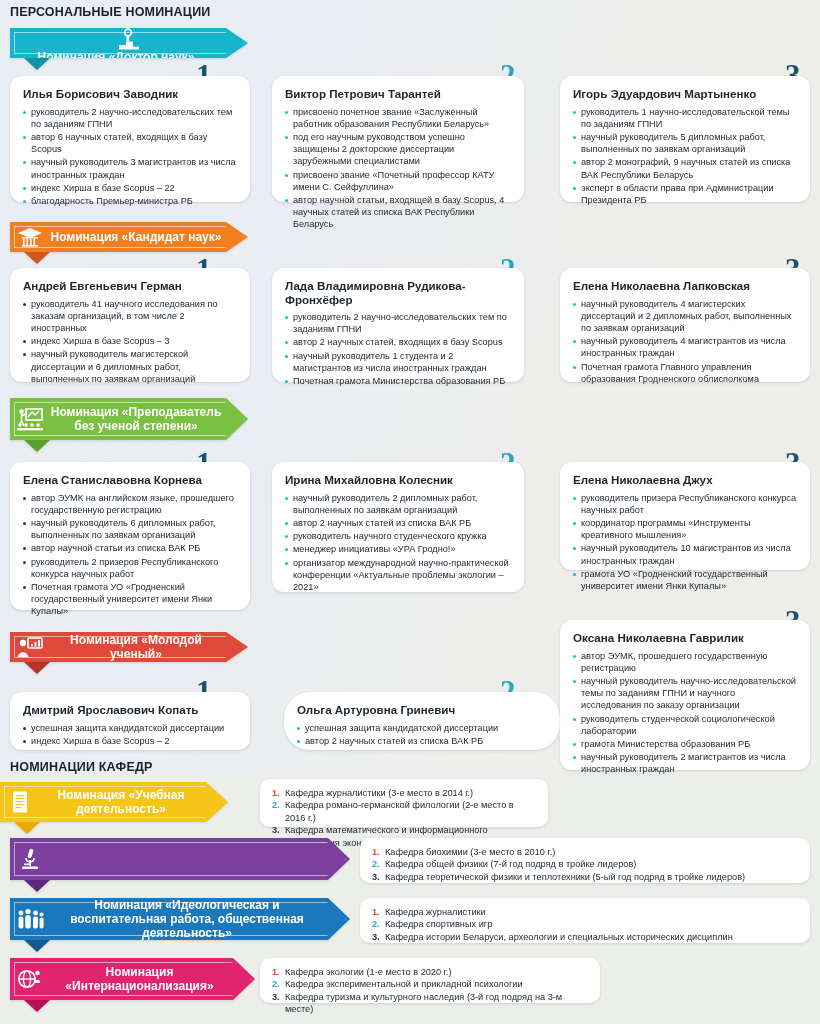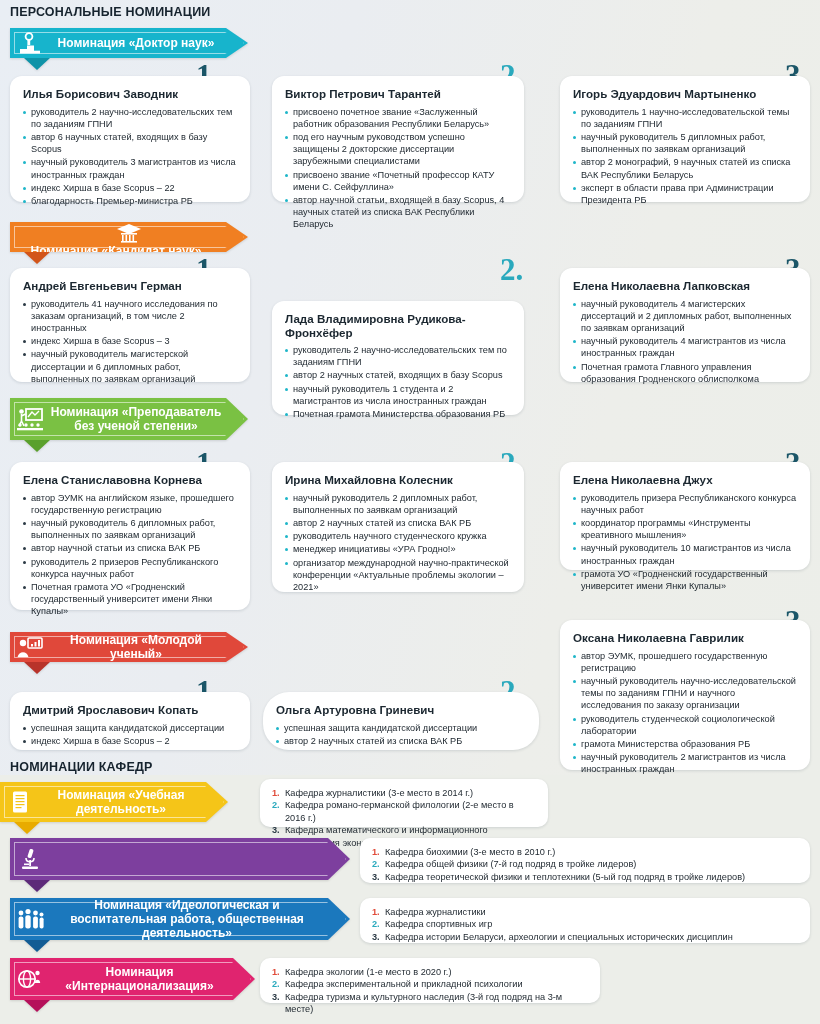--- a/index.html
+++ b/index.html
@@ -117,21 +117,21 @@
 </style>
 </head>
 <body>
 
 <div id="page">
   <div class="bg-wash"></div>
 
   <div class="section-title" style="left:10px; top:5px;">ПЕРСОНАЛЬНЫЕ НОМИНАЦИИ</div>
 
   <div class="banner" style="left:10px; top:28px; width:238px; height:30px;">
-    <div class="shape" style="background:#17b4cc;">
+    <div class="shape" style="background:#17b4cc;flex-direction:column;">
       <div class="inner-line"></div>
       <div class="ico">
         <svg width="24" height="22" viewBox="0 0 24 22">
           <circle cx="11" cy="4.5" r="3.4" fill="none" stroke="#fff" stroke-width="1.8"></circle>
           <rect x="9.4" y="8" width="2.8" height="5" fill="#fff"></rect>
           <rect x="2" y="17" width="7" height="4.5" fill="#fff"></rect>
           <rect x="9" y="13.5" width="7" height="8" fill="#fff"></rect>
           <rect x="16" y="18.7" width="6" height="2.8" fill="#fff"></rect>
         </svg>
       </div>
@@ -168,21 +168,21 @@
     <h3>Игорь Эдуардович Мартыненко</h3>
     <ul>
       <li>руководитель 1 научно-исследовательской темы по заданиям ГПНИ</li>
       <li>научный руководитель 5 дипломных работ, выполненных по заявкам организаций</li>
       <li>автор 2 монографий, 9 научных статей из списка ВАК Республики Беларусь</li>
       <li>эксперт в области права при Администрации Президента РБ</li>
     </ul>
   </div>
 
   <div class="banner" style="left:10px; top:222px; width:238px; height:30px;">
-    <div class="shape" style="background:#f07f22;flex-direction:column;">
+    <div class="shape" style="background:#f07f22;">
       <div class="inner-line"></div>
       <div class="ico">
         <svg width="26" height="22" viewBox="0 0 26 22">
           <path d="M13 2 L25 7 L13 12 L1 7 Z" fill="#fff"></path>
           <rect x="5" y="11" width="16" height="1.6" fill="#fff"></rect>
           <rect x="6" y="13" width="1.6" height="6" fill="#fff"></rect>
           <rect x="9.5" y="13" width="1.6" height="6" fill="#fff"></rect>
           <rect x="13" y="13" width="1.6" height="6" fill="#fff"></rect>
           <rect x="16.5" y="13" width="1.6" height="6" fill="#fff"></rect>
           <rect x="5" y="19" width="16" height="1.6" fill="#fff"></rect>
@@ -197,21 +197,21 @@
   <div class="card orange" style="left:10px; top:268px; width:240px; height:114px;">
     <h3>Андрей Евгеньевич Герман</h3>
     <ul>
       <li>руководитель 41 научного исследования по заказам организаций, в том числе 2 иностранных</li>
       <li>индекс Хирша в базе Scopus – 3</li>
       <li>научный руководитель магистерской диссертации и 6 дипломных работ, выполненных по заявкам организаций</li>
     </ul>
   </div>
 
   <div class="rank" style="left:500px; top:254px; color:#2aa9bd;">2.</div>
-  <div class="card teal" style="left:272px; top:268px; width:252px; height:114px;margin-top:33px;">
+  <div class="card teal" style="left:272px; top:268px; width:252px; height:114px;">
     <h3 style="white-space:pre-line;">Лада Владимировна Рудикова-Фронхёфер</h3>
     <ul>
       <li>руководитель 2 научно-исследовательских тем по заданиям ГПНИ</li>
       <li>автор 2 научных статей, входящих в базу Scopus</li>
       <li>научный руководитель 1 студента и 2 магистрантов из числа иностранных граждан</li>
       <li>Почетная грамота Министерства образования РБ</li>
     </ul>
   </div>
 
   <div class="rank" style="left:785px; top:254px; color:#1b5668;">3.</div>
@@ -301,21 +301,21 @@
   <div class="rank" style="left:196px; top:676px; color:#1b5668;">1.</div>
   <div class="card red" style="left:10px; top:692px; width:240px; height:58px;">
     <h3>Дмитрий Ярославович Копать</h3>
     <ul>
       <li>успешная защита кандидатской диссертации</li>
       <li>индекс Хирша в базе Scopus – 2</li>
     </ul>
   </div>
 
   <div class="rank" style="left:500px; top:676px; color:#2aa9bd;">2.</div>
-  <div class="card teal" style="left:263px; top:692px; width:276px; height:58px;border-radius:26px;">
+  <div class="card teal" style="left:284px; top:692px; width:276px; height:58px;border-radius:26px;">
     <h3>Ольга Артуровна Гриневич</h3>
     <ul>
       <li>успешная защита кандидатской диссертации</li>
       <li>автор 2 научных статей из списка ВАК РБ</li>
     </ul>
   </div>
 
   <div class="rank" style="left:785px; top:606px; color:#1b5668;">3.</div>
   <div class="card teal" style="left:560px; top:620px; width:250px; height:150px;">
     <h3>Оксана Николаевна Гаврилик</h3>

